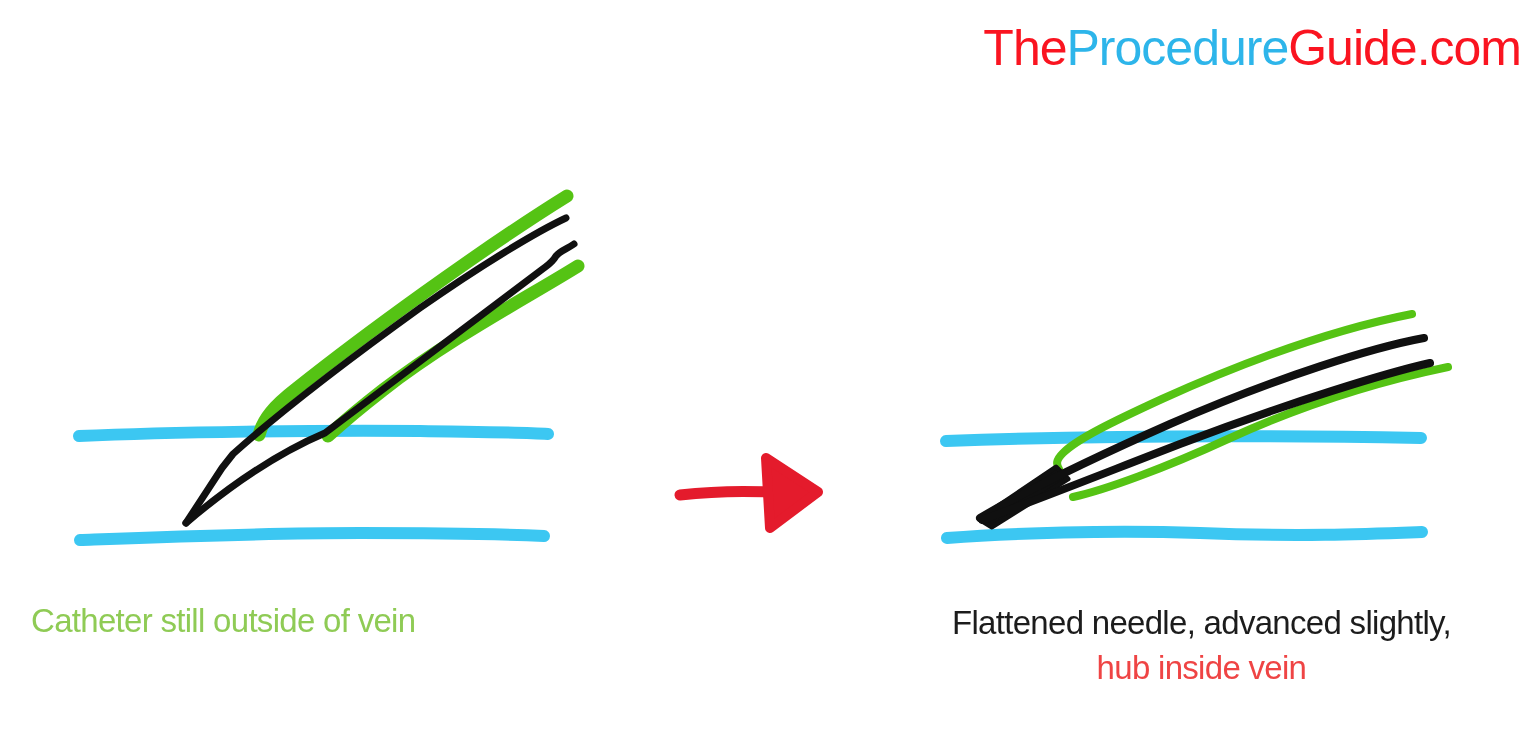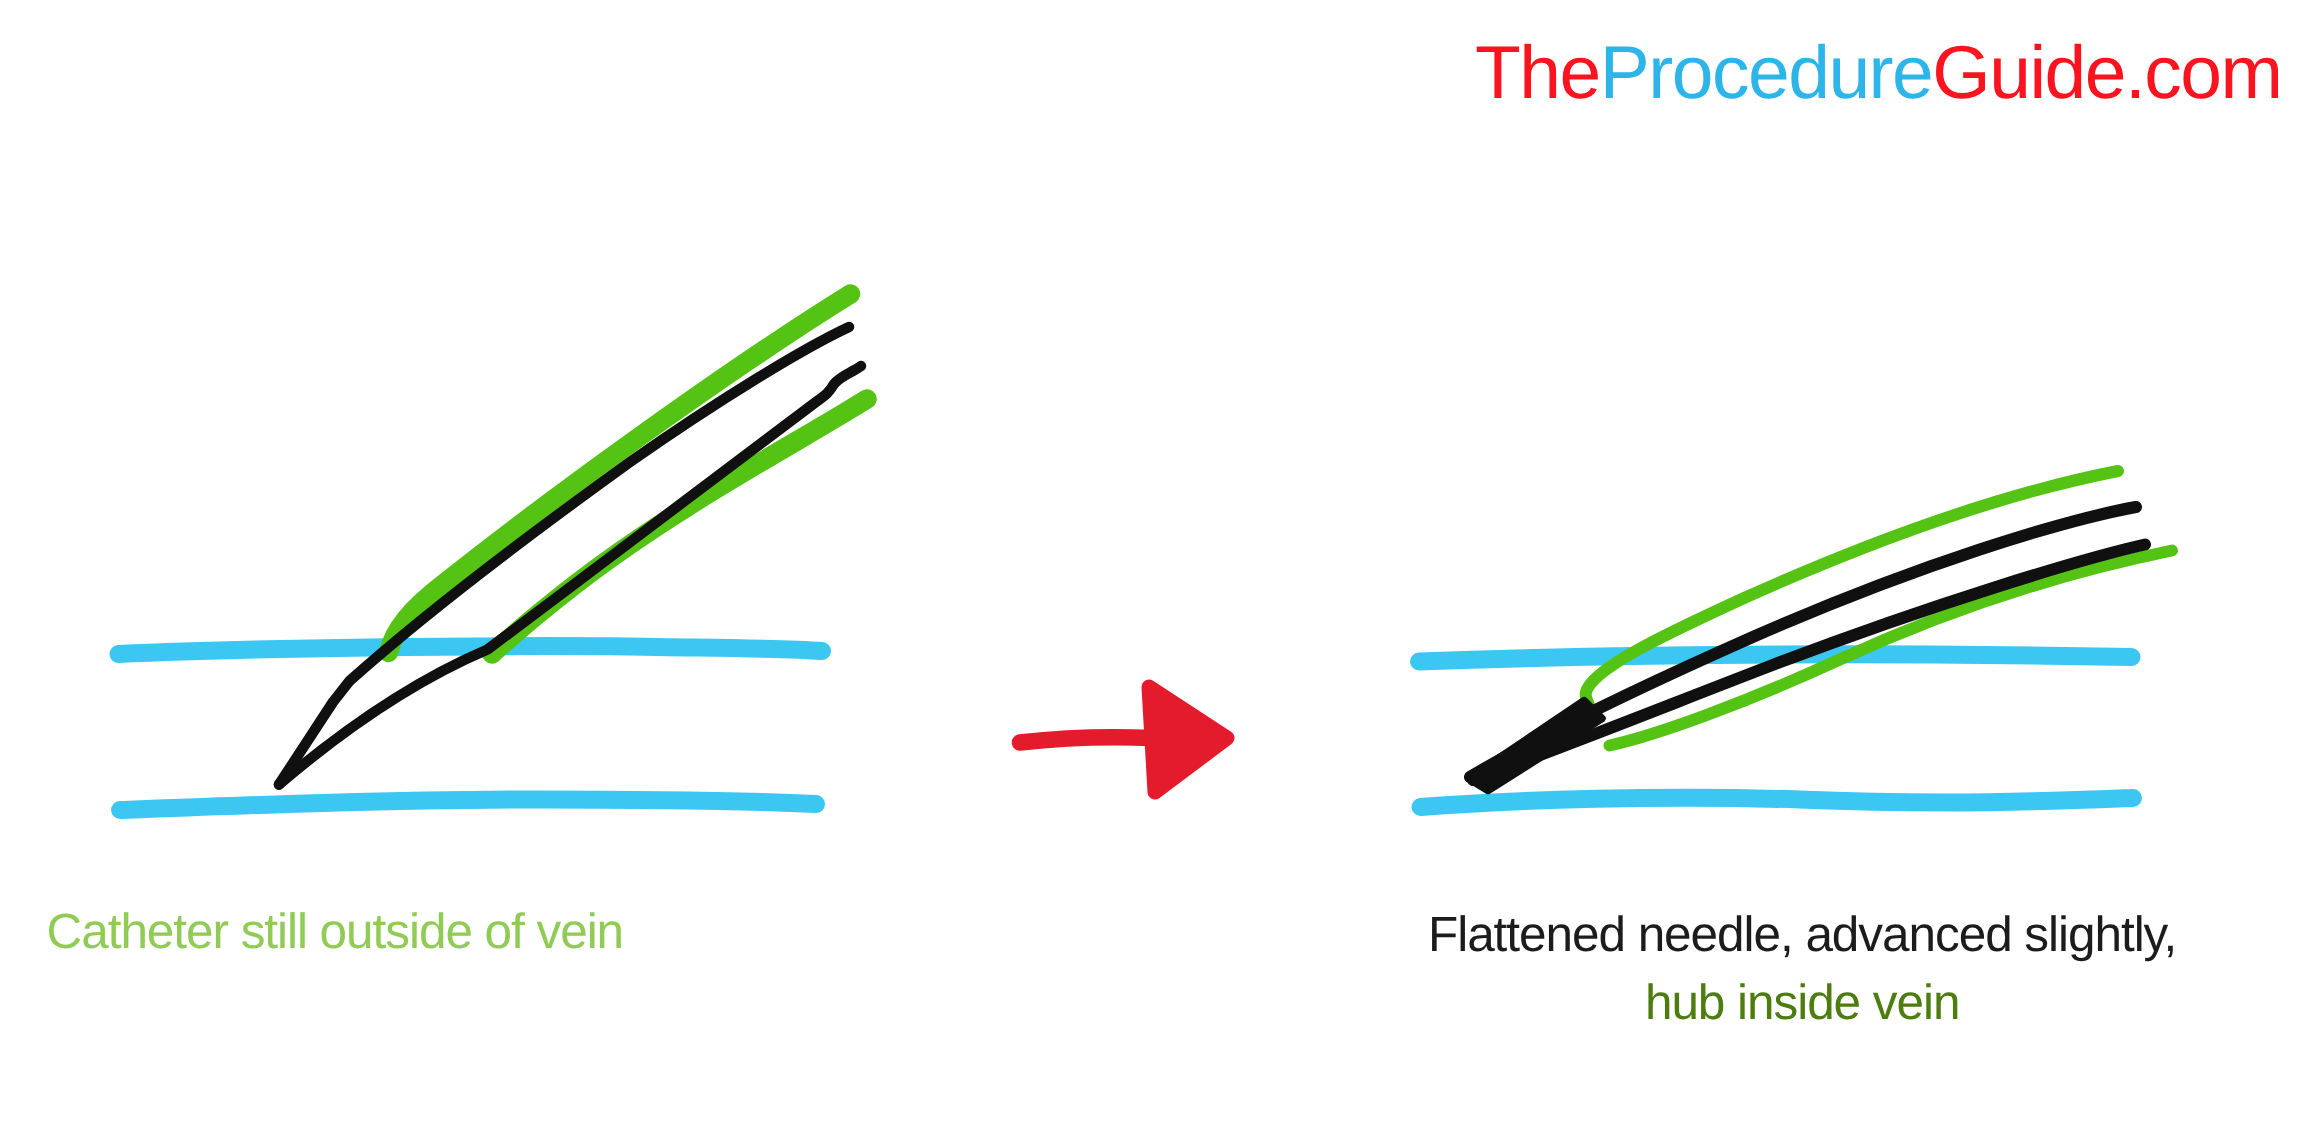--- a/index.html
+++ b/index.html
@@ -71,16 +71,16 @@
       <path stroke-width="5" d="M979,519 L1056,467 L1068,479 L992,527 Z" fill="#101010" stroke="#101010"></path>
       <path stroke-width="8" d="M980,518 C1030,488 1100,455 1170,424 C1280,376 1375,347 1424,338" stroke="#101010"></path>
       <path stroke-width="8" d="M982,520 C1045,497 1115,469 1180,444 C1290,402 1390,372 1430,363" stroke="#101010"></path>
     </g>
   </svg>
 
   <div class="caption caption-left" style="color: rgb(143, 203, 85);">Catheter still outside of vein</div>
 
   <div class="caption caption-right">
     <div style="color: rgb(28, 28, 28);">Flattened needle, advanced slightly,</div>
-    <div style="color: #4d7c0f;">hub inside vein</div>
+    <div style="color: #ef4444;">hub inside vein</div>
   </div>
 
 </div>
 
 </body></html>

